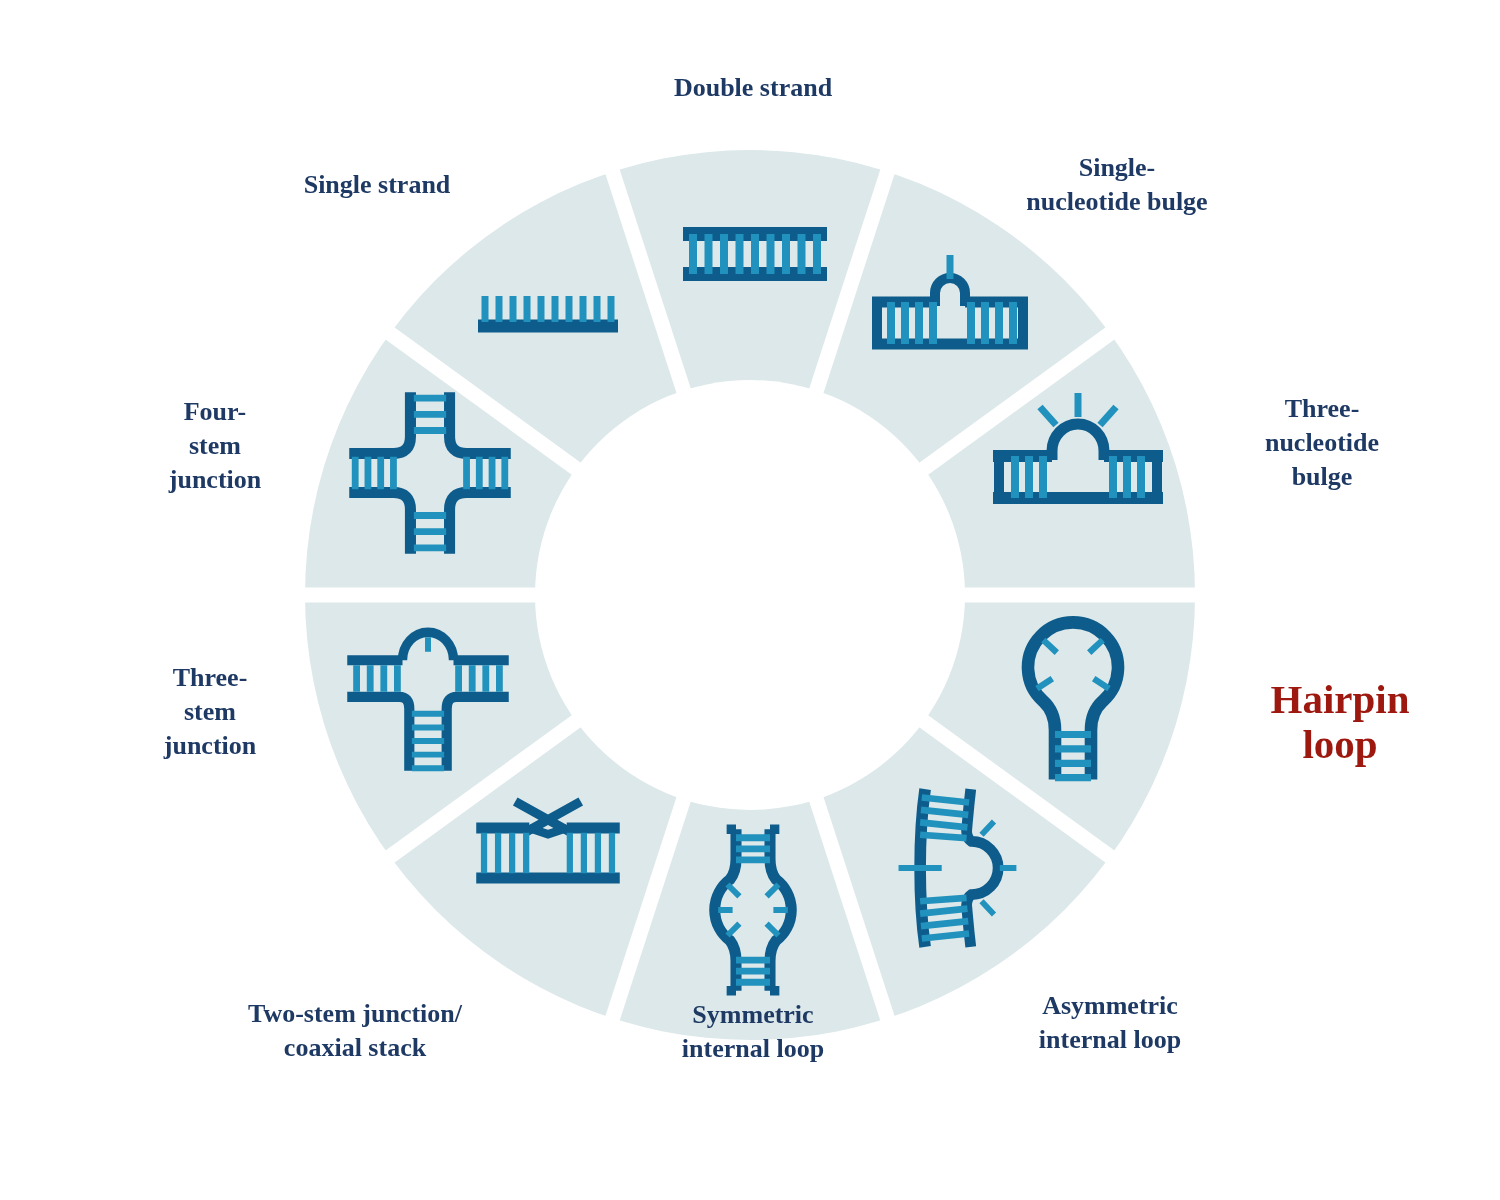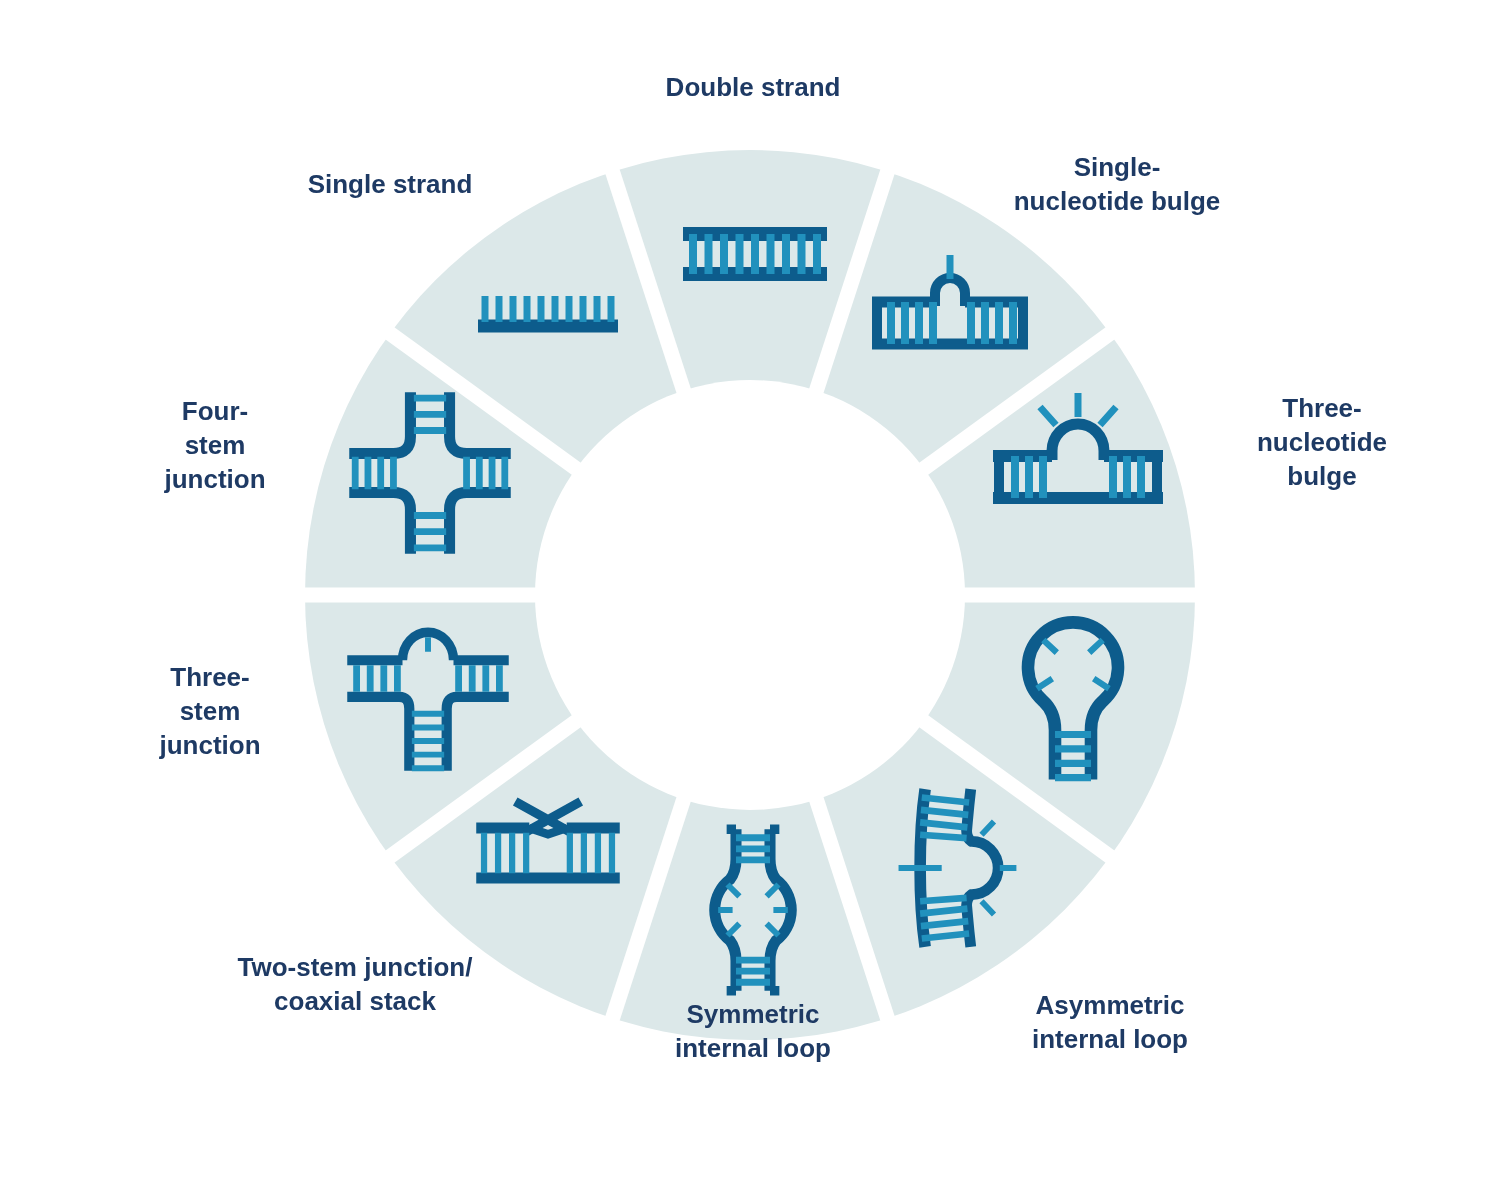--- a/index.html
+++ b/index.html
@@ -9,21 +9,21 @@
   *{margin:0;padding:0;box-sizing:border-box;}
   html,body{width:1500px;height:1200px;background:var(--background);overflow:hidden;}
   body{font-family:"Liberation Sans","DejaVu Sans",sans-serif;}
   .stage{position:relative;width:1500px;height:1200px;}
   .stage svg{position:absolute;left:0;top:0;}
   .d{stroke:var(--stem-dark);fill:none;}
   .l{stroke:var(--stem-light);fill:none;}
   .seg-label{
     position:absolute;transform:translate(-50%,-50%);
     font-size:26px;font-weight:bold;color:var(--label);
-    text-align:center;line-height:1.3;white-space:pre-line;
+    text-align:center;line-height:1.3;white-space:pre-line;font-family:Liberation Serif, serif;
   }
   .seg-label.highlight{font-size:41px;color:var(--highlight);line-height:1.1;}
   .center-title{
     position:absolute;left:750px;top:595px;transform:translate(-50%,-50%);
     font-size:46px;font-weight:bold;color:var(--label);
     text-align:center;line-height:1.37;white-space:pre-line;
   }
 </style>
 </head>
 <body>
@@ -126,27 +126,28 @@
 
     </g>
   </svg>
 
 
   <div class="seg-label" style="left:753px;top:88px;">Double strand</div>
   <div class="seg-label" style="left:1117px;top:185px;">Single-
 nucleotide bulge</div>
   <div class="seg-label" style="left:1322px;top:443px;">Three-
 nucleotide bulge</div>
+  <div class="seg-label highlight" style="left:1340px;top:722px;">Hairpin loop</div>
   <div class="seg-label" style="left:1110px;top:987px;margin-top:36px;">Asymmetric
 internal loop</div>
   <div class="seg-label" style="left:753px;top:1032px;">Symmetric
 internal loop</div>
-  <div class="seg-label" style="left:355px;top:985px;">Two-stem junction/
+  <div class="seg-label" style="left:355px;top:1031px;">Two-stem junction/
 coaxial stack</div>
   <div class="seg-label" style="left:210px;top:712px;">Three-
 stem
 junction</div>
   <div class="seg-label" style="left:215px;top:446px;">Four-
 stem
 junction</div>
-  <div class="seg-label" style="left:390px;top:185px;">Single strand</div>
+  <div class="seg-label" style="left:377px;top:185px;">Single strand</div>
 
 </div>
 
 </body></html>

